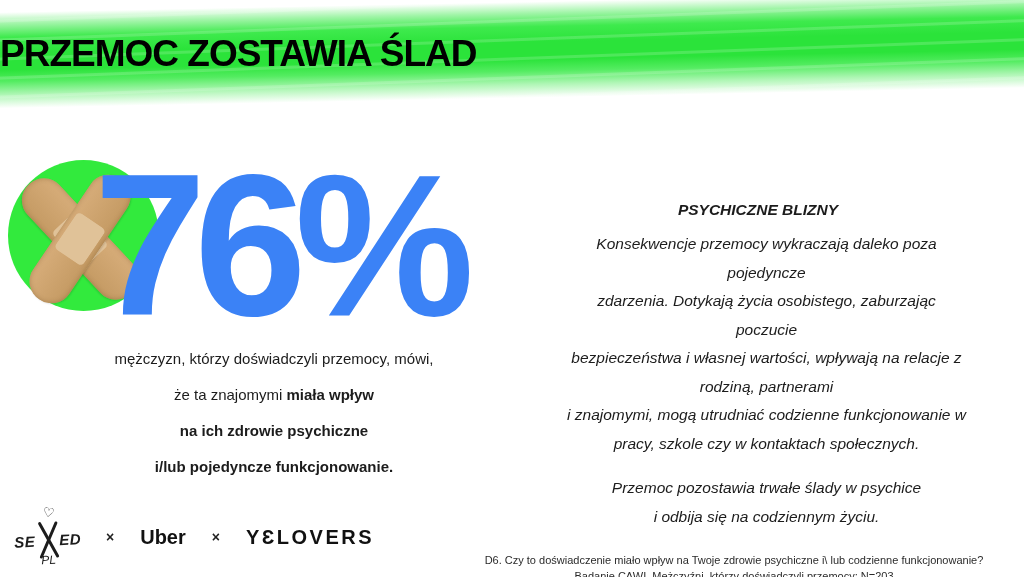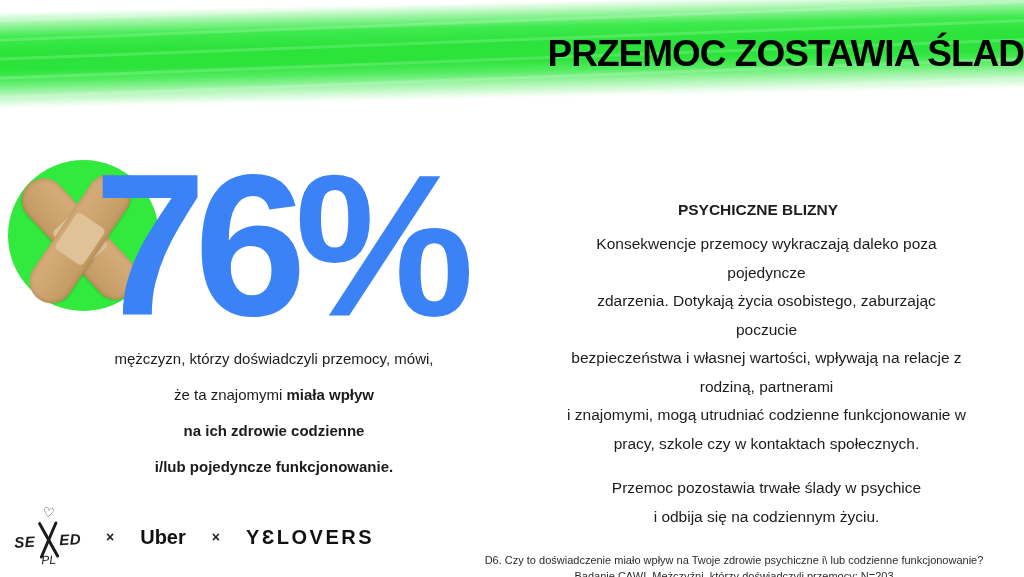--- a/index.html
+++ b/index.html
@@ -27,21 +27,21 @@
   .brush-streaks {
     position:absolute; inset:0;
     background:repeating-linear-gradient(179deg,
       rgba(255,255,255,0) 0 7px,
       rgba(255,255,255,0.30) 8px 10px,
       rgba(255,255,255,0) 11px 19px);
     opacity:.55;
   }
   .page-title {
     position:absolute; top:33px; left:0; width:100%;
-    text-align:right; font-size:37px; font-weight:bold;
+    text-align:left; font-size:37px; font-weight:bold;
     letter-spacing:-1px; color:#000; z-index:5;
   }
 
   
   .stat-icon-circle {
     position:absolute; left:8px; top:160px; width:151px; height:151px;
     border-radius:50%; background:#32ea3d; z-index:1;
   }
   .bandaid {
     position:absolute; left:5px; top:217px; width:150px; height:44px;
@@ -67,21 +67,21 @@
   }
   .stat-caption {
     position:absolute; left:40px; top:341px; width:468px;
     text-align:center; font-size:15px; line-height:36px; color:#1c1c1c;
   }
   .stat-caption .b { font-weight:bold; }
 
   
   .right-panel {
     position:absolute; left:550px; top:201px; width:416px;
-    text-align:center; color:#1c1c1c;
+    text-align:center; color:#1c1c1c;font-style:italic;
   }
   .right-heading { font-size:15.5px; font-weight:bold; margin-bottom:11px; }
   .right-para { font-size:15.5px; line-height:28.5px; white-space:pre-line;margin-left:17px; }
   .right-para + .right-para { margin-top:16px; }
 
   
   .footer-logos {
     position:absolute; left:14px; top:503px; height:68px;
     display:flex; align-items:center; gap:26px; z-index:2;
   }
@@ -118,21 +118,21 @@
   <div class="page-title">PRZEMOC ZOSTAWIA ŚLAD</div>
 
   <div class="stat-icon-circle"></div>
   <div class="bandaid bandaid-a"></div>
   <div class="bandaid bandaid-b"></div>
   <div class="stat-value">76%</div>
 
   <div class="stat-caption">
     <div>mężczyzn, którzy doświadczyli przemocy, mówi,</div>
     <div><span>że ta znajomymi </span><span class="b">miała wpływ</span></div>
-    <div class="b">na ich zdrowie codzienne</div>
+    <div class="b">na ich zdrowie psychiczne</div>
     <div class="b">i/lub pojedyncze funkcjonowanie.</div>
   </div>
 
   <div class="right-panel">
     <div class="right-heading">PSYCHICZNE BLIZNY</div>
     <div class="right-para">Konsekwencje przemocy wykraczają daleko poza pojedyncze
 zdarzenia. Dotykają życia osobistego, zaburzając poczucie
 bezpieczeństwa i własnej wartości, wpływają na relacje z
 rodziną, partnerami
 i znajomymi, mogą utrudniać codzienne funkcjonowanie w

